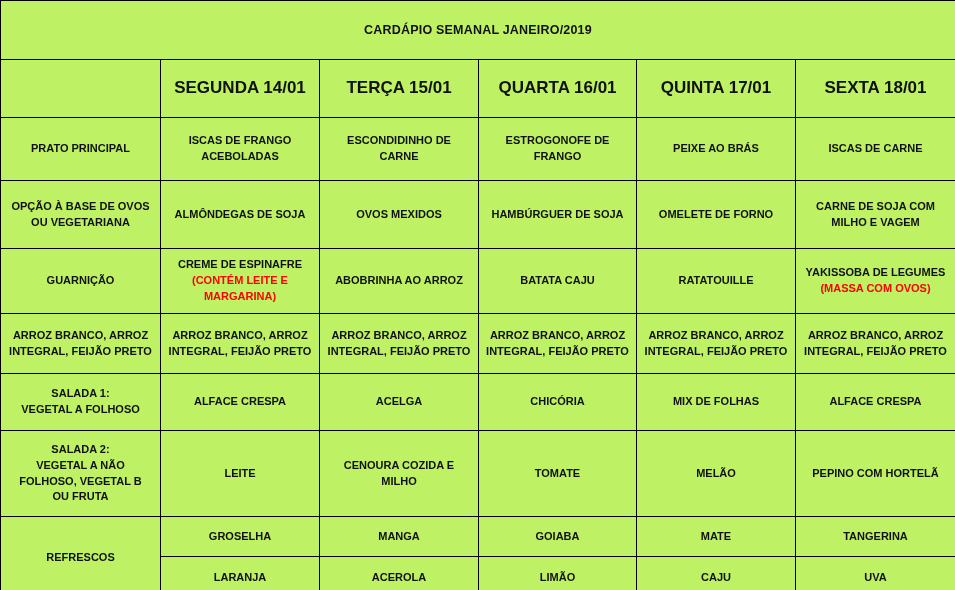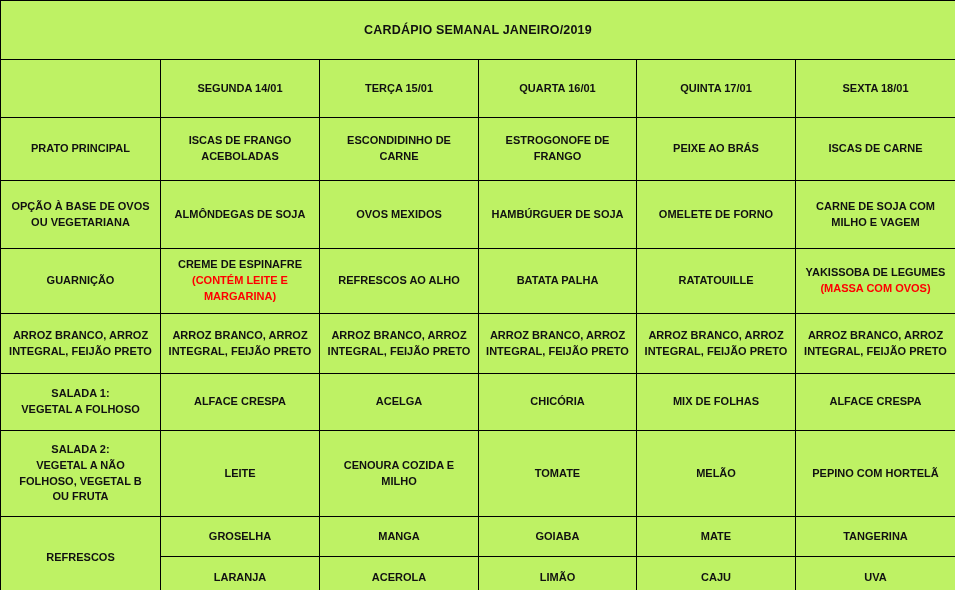--- a/index.html
+++ b/index.html
@@ -29,21 +29,21 @@
     line-height: 1.45;
     padding: 2px 6px;
     color: #111111;
     overflow: hidden;
   }
   .title-cell {
     font-size: 12.5px;
     letter-spacing: 0.2px;
   }
   .day-header {
-    font-size: 11px;
+    font-size: 17px;
   }
   .row-label {
     white-space: pre-line;
     font-size: 11px;
   }
   .dish-text { display: block; }
   .warning {
     display: block;
     color: var(--warning, #ff0000);
   }
@@ -105,22 +105,22 @@
       <td>OMELETE DE FORNO</td>
       <td>CARNE DE SOJA COM MILHO E VAGEM</td>
     </tr>
 
     <tr class="r-2">
       <td class="row-label">GUARNIÇÃO</td>
       <td>
         <span class="dish-text">CREME DE ESPINAFRE</span>
         <span class="warning">(CONTÉM LEITE E MARGARINA)</span>
       </td>
-      <td>REFRESCOS AO ALHO</td>
-      <td>BATATA PALHA</td>
+      <td>ABOBRINHA AO ARROZ</td>
+      <td>BATATA CAJU</td>
       <td>RATATOUILLE</td>
       <td>
         <span class="dish-text">YAKISSOBA DE LEGUMES</span>
         <span class="warning">(MASSA COM OVOS)</span>
       </td>
     </tr>
 
     <tr class="r-3">
       <td class="row-label">ARROZ BRANCO, ARROZ
 INTEGRAL, FEIJÃO PRETO</td>

